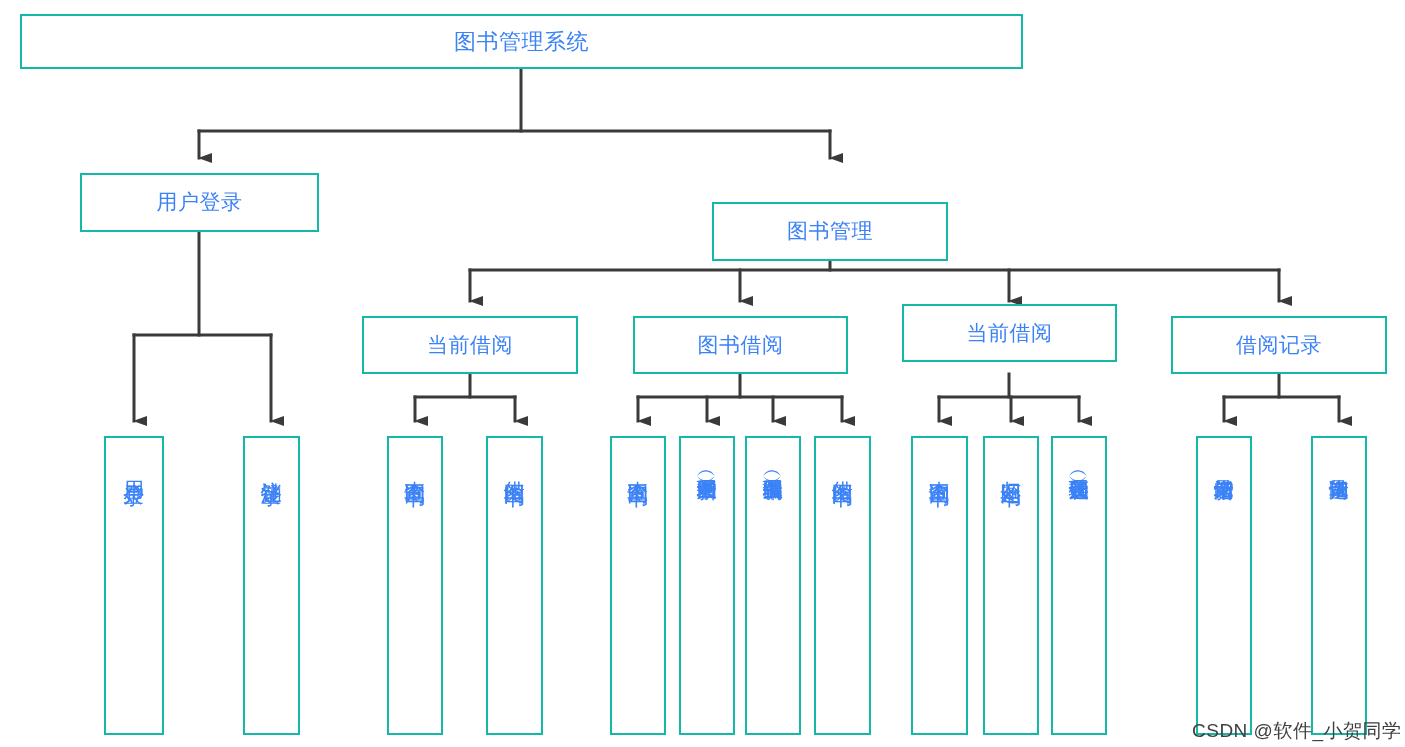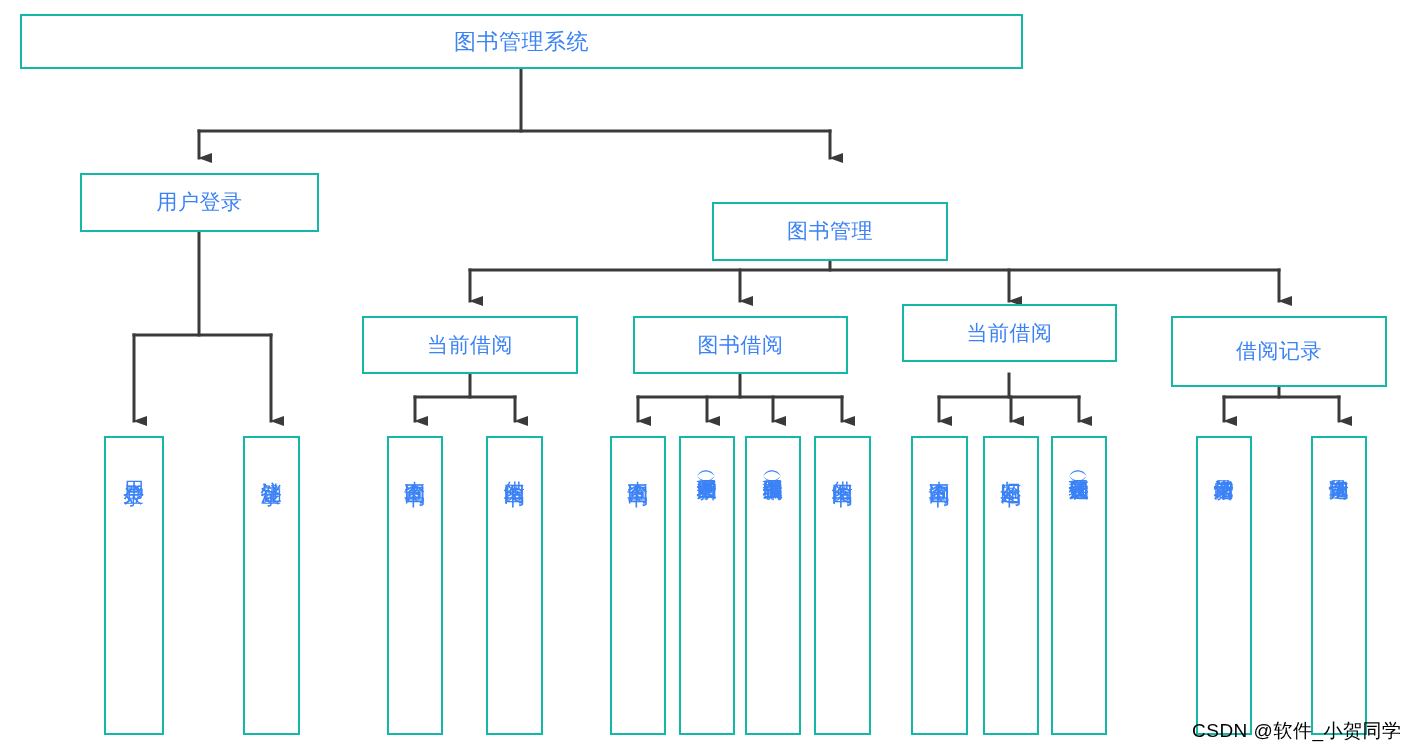--- a/index.html
+++ b/index.html
@@ -144,21 +144,21 @@
 
   <div class="node node-horizontal" style="left: 362px; top: 316px; width: 216px; height: 58px;">
     <span class="node-label">当前借阅</span>
   </div>
   <div class="node node-horizontal" style="left: 633px; top: 316px; width: 215px; height: 58px;">
     <span class="node-label">图书借阅</span>
   </div>
   <div class="node node-horizontal" style="left: 902px; top: 304px; width: 215px; height: 58px;">
     <span class="node-label">当前借阅</span>
   </div>
-  <div class="node node-horizontal" style="left: 1171px; top: 316px; width: 216px; height: 71px;">
+  <div class="node node-horizontal" style="left: 1171px; top: 316px; width: 216px; height: 58px;">
     <span class="node-label">借阅记录</span>
   </div>
 
   <div class="node node-vertical" style="left: 104px; top: 436px; width: 60px; height: 299px;">
     <span class="node-label">用户登录</span>
   </div>
   <div class="node node-vertical" style="left: 243px; top: 436px; width: 57px; height: 299px;">
     <span class="node-label">注销登录</span>
   </div>
   <div class="node node-vertical" style="left: 387px; top: 436px; width: 56px; height: 299px;">
@@ -188,15 +188,15 @@
   <div class="node node-vertical tight" style="left: 1051px; top: 436px; width: 56px; height: 299px;">
     <span class="node-label">确认归还（管理员）</span>
   </div>
   <div class="node node-vertical tight" style="left: 1196px; top: 436px; width: 56px; height: 299px;">
     <span class="node-label">新增借阅记录</span>
   </div>
   <div class="node node-vertical tight" style="left: 1311px; top: 436px; width: 56px; height: 299px;">
     <span class="node-label">查询借阅记录</span>
   </div>
 
-  <div class="watermark" style="left: 1192px; top: 718px; color: #000000;">CSDN @软件_小贺同学</div>
+  <div class="watermark" style="left: 1192px; top: 718px; color: #404040;">CSDN @软件_小贺同学</div>
 
 </div>
 
 </body></html>

